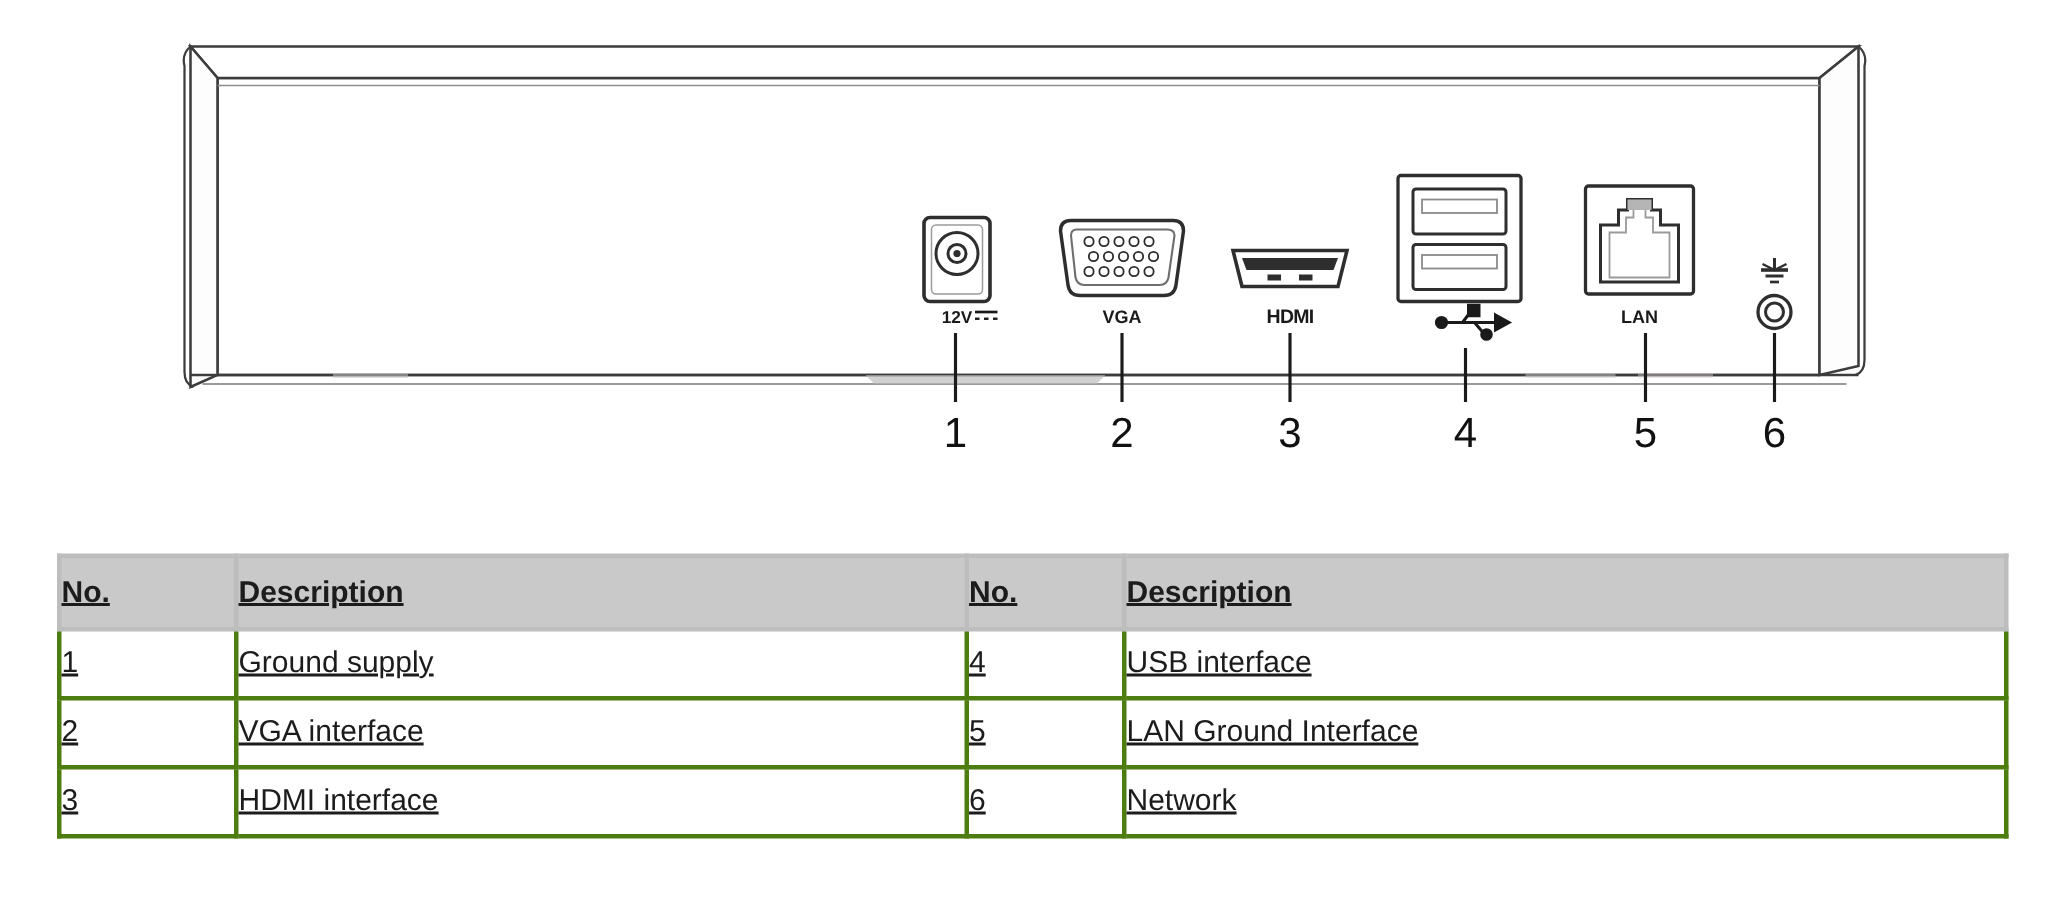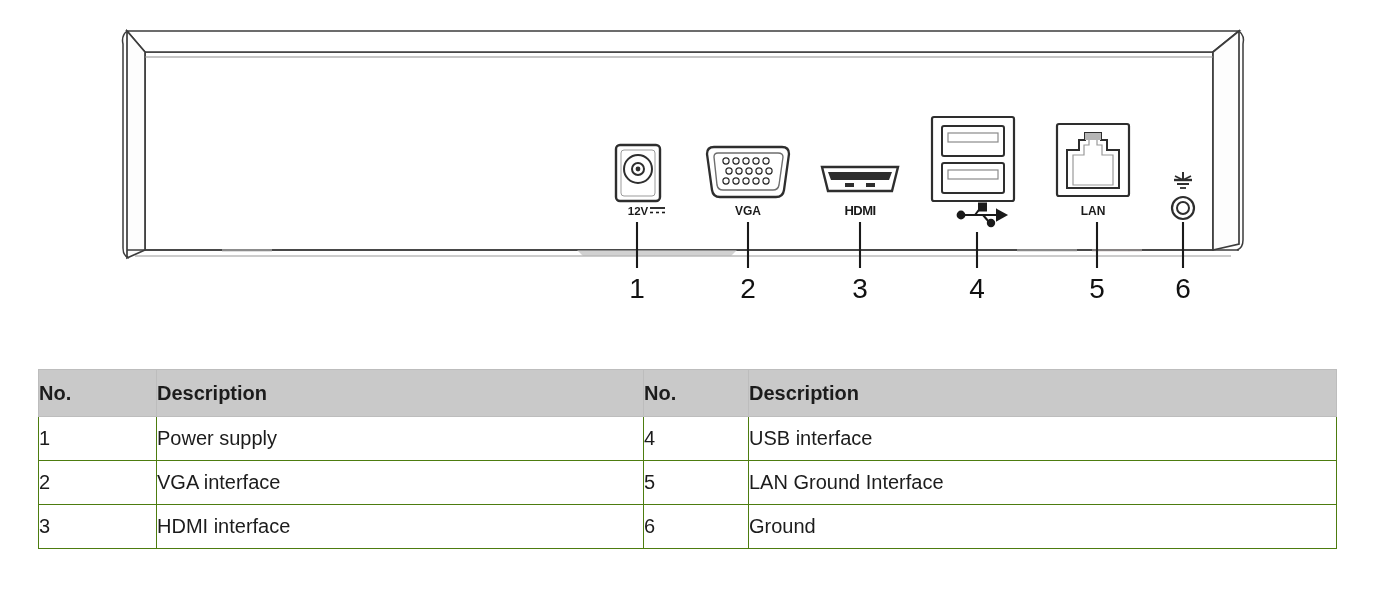--- a/index.html
+++ b/index.html
@@ -46,28 +46,29 @@
     top: 369px;
     width: 1298px;
   }
   table.ref-table {
     border-collapse: collapse;
     width: 100%;
     table-layout: fixed;
   }
   table.ref-table th,
   table.ref-table td {
-    border: 1px solid #4d7c0f;
+    border: 3px solid #4d7c0f;
     padding: 0 0 0 0;
     height: 43px;
     vertical-align: middle;
     font-size: 20px;
     text-align: left;
     color: #1c1c1c;
     background: #ffffff;
+    text-decoration: underline;
   }
   table.ref-table thead th {
     background: #c9c9c9;
     font-weight: bold;
     border-color: #bdbdbd;
     height: 46px;
     font-size: 20px;
   }
   col.c-no  { width: 118px; }
   col.c-desc{ width: 487px; }
@@ -228,31 +229,31 @@
       <tr>
         <th>No.</th>
         <th>Description</th>
         <th>No.</th>
         <th>Description</th>
       </tr>
     </thead>
     <tbody>
       <tr>
         <td>1</td>
-        <td>Power supply</td>
+        <td>Ground supply</td>
         <td>4</td>
         <td>USB interface</td>
       </tr>
       <tr>
         <td>2</td>
         <td>VGA interface</td>
         <td>5</td>
         <td>LAN Ground Interface</td>
       </tr>
       <tr>
         <td>3</td>
         <td>HDMI interface</td>
         <td>6</td>
-        <td>Ground</td>
+        <td>Network</td>
       </tr>
     </tbody>
   </table>
 </div>
 
 </body></html>

